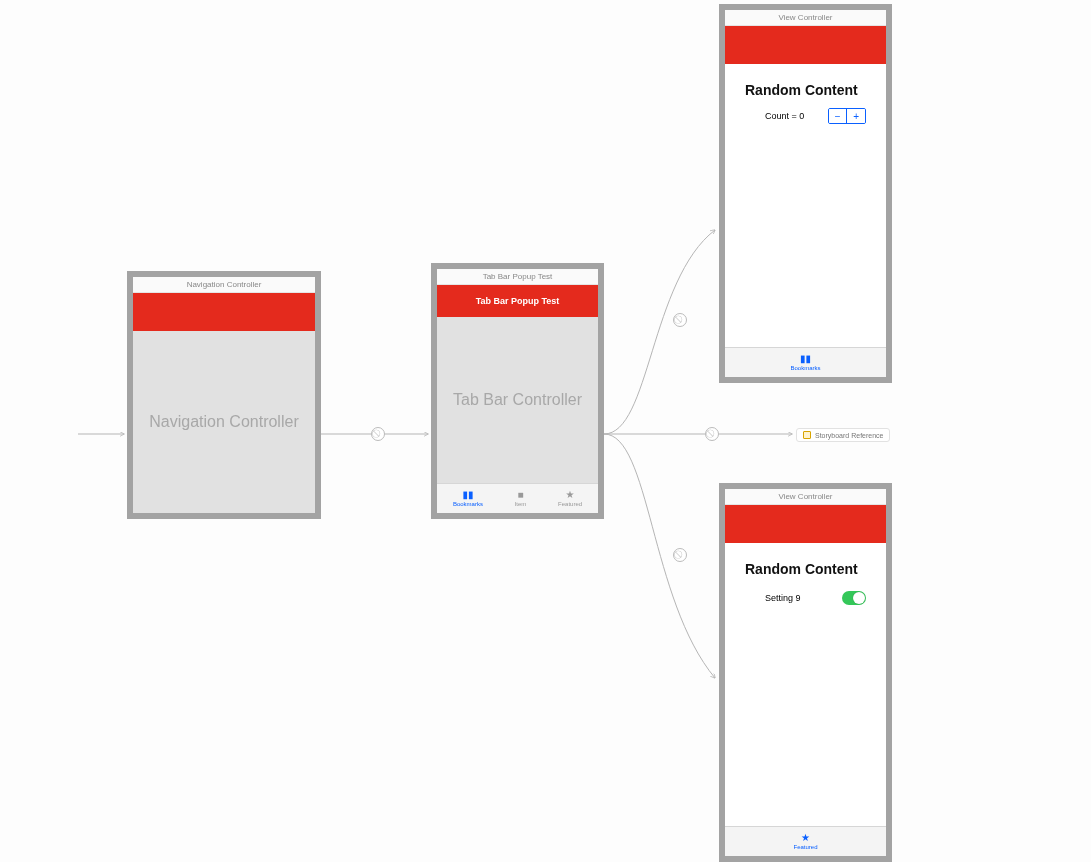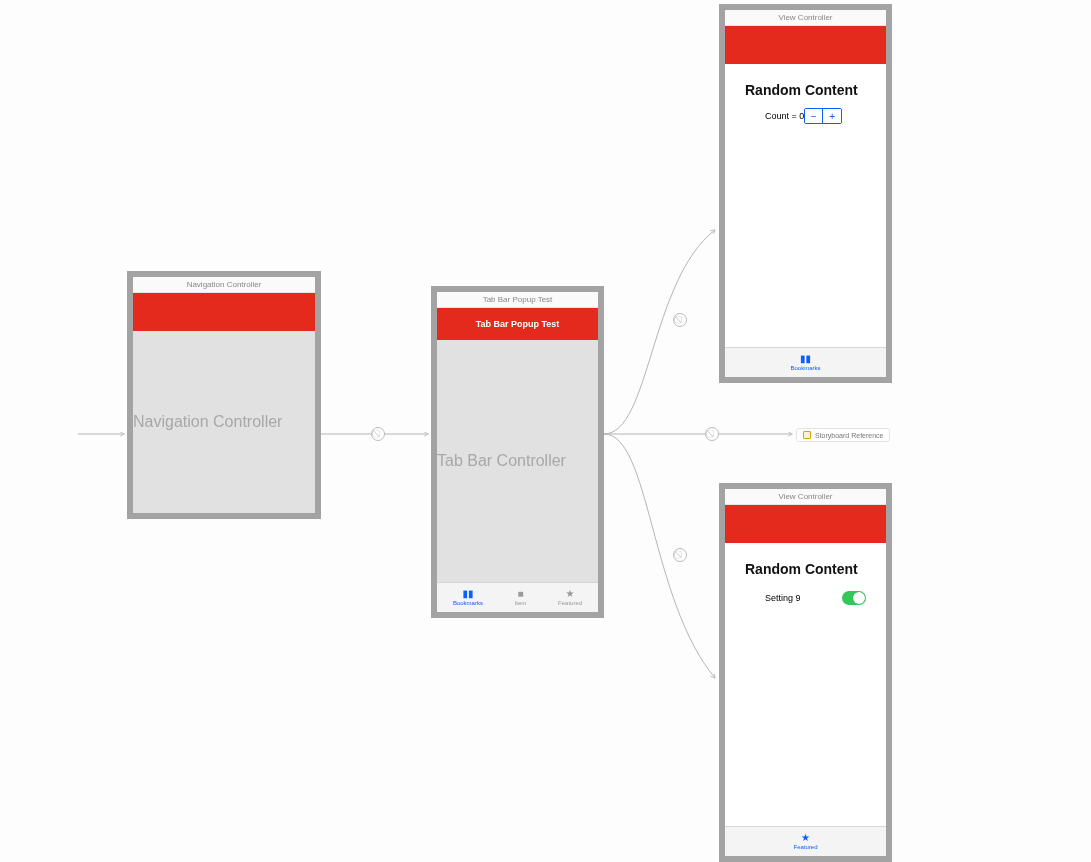--- a/index.html
+++ b/index.html
@@ -37,20 +37,21 @@
     align-items: center;
     justify-content: center;
   }
   .nav-bar.tall { height: 38px; }
   .scene-body {
     flex: 1;
     background: #e1e1e1;
     position: relative;
     display: flex;
     align-items: center;
+    justify-content: center;
   }
   .scene-body.white { background: #fff; align-items: flex-start; justify-content: flex-start; flex-direction: column; }
   .placeholder-title {
     color: #a8a8a8;
     font-size: 16px;
   }
   .tab-bar {
     height: 30px;
     background: #f4f4f4;
     border-top: 1px solid #d6d6d6;
@@ -70,21 +71,21 @@
   .tab-icon { font-size: 10px; line-height: 1; }
   .content-title {
     font-weight: 700;
     font-size: 14px;
     color: #111;
     margin: 18px 0 10px 20px;
   }
   .count-row {
     display: flex;
     align-items: center;
-    gap: 0;
+    gap: 24px;
     margin-left: 40px;
   }
   .count-label { font-size: 9px; }
   .stepper {
     display: flex;
     border: 1px solid #0a60ff;
     border-radius: 2px;
     overflow: hidden;
   }
   .stepper span {
@@ -191,21 +192,21 @@
 <div class="segue-badge" style="left:680px;top:555px;">⃠</div>
 
 <div class="scene" style="left:127px;top:271px;width:194px;height:248px;">
   <div class="scene-header">Navigation Controller</div>
   <div class="nav-bar tall"></div>
   <div class="scene-body">
     <div class="placeholder-title">Navigation Controller</div>
   </div>
 </div>
 
-<div class="scene" style="left:431px;top:286px;width:173px;height:332px;">
+<div class="scene" style="left:431px;top:263px;width:173px;height:256px;">
   <div class="scene-header">Tab Bar Popup Test</div>
   <div class="nav-bar">
       <span>Tab Bar Popup Test</span>
     </div>
   <div class="scene-body">
     <div class="placeholder-title">Tab Bar Controller</div>
   </div>
   <div class="tab-bar">
     <div class="tab-item active">
       <span class="tab-icon">▮▮</span>

